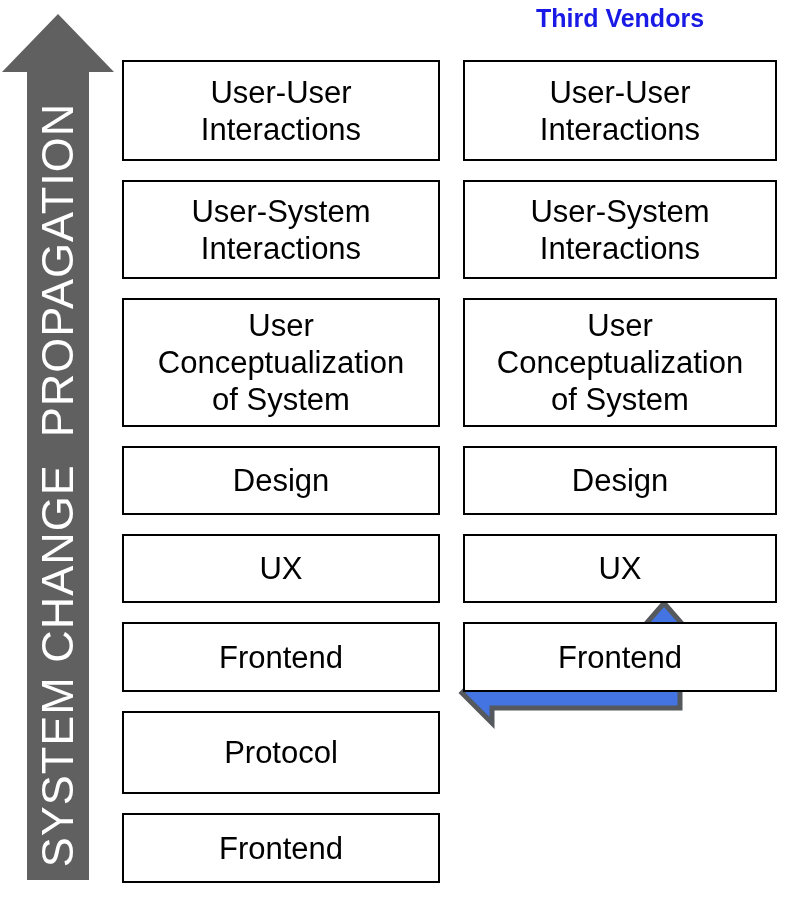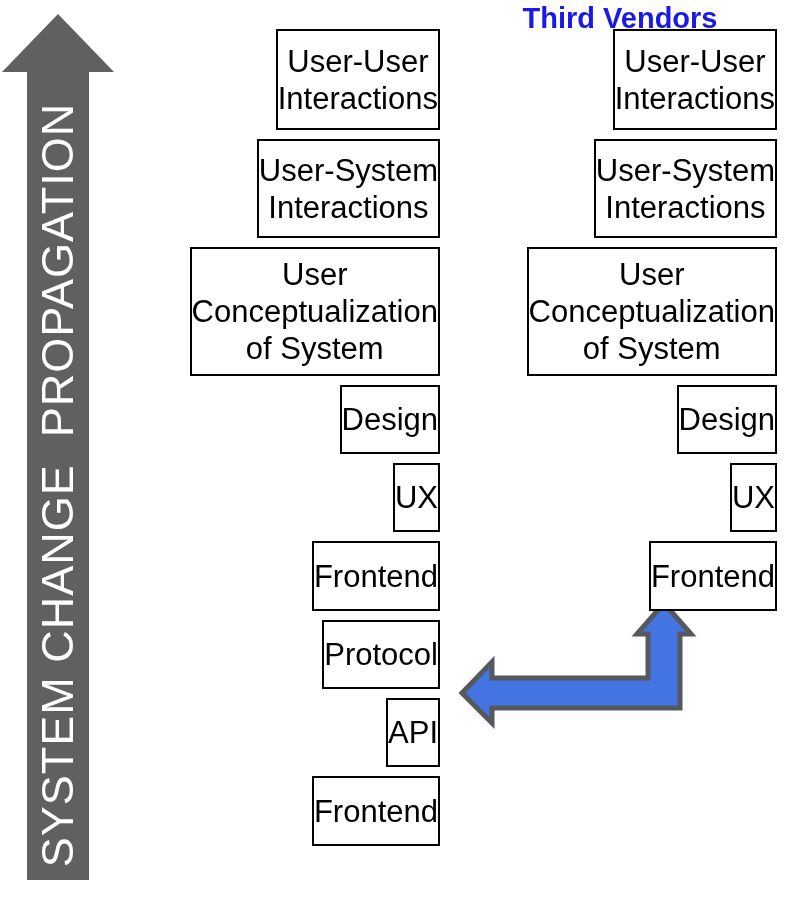--- a/index.html
+++ b/index.html
@@ -35,32 +35,31 @@
     letter-spacing: 1px;
     color: #ffffff;
     white-space: pre;
   }
   .vendors-title {
     position: absolute;
     left: 463px;
     top: 2px;
     width: 314px;
     text-align: center;
-    font-size: 29px;
+    font-size: 25px;
     font-weight: bold;
     color: #1a1ae6;
     line-height: 32px;
   }
   .stack {
     position: absolute;
-    top: 29px;
+    top: 60px;
     display: flex;
     flex-direction: column;
-    gap: 9px;
-    align-items: flex-end;
+    gap: 19px;
   }
   .stack.left  { left: 122px; width: 318px; }
   .stack.right { left: 463px; width: 314px; }
   .layer-box {
     box-sizing: border-box;
     border: 2px solid #000000;
     background: #ffffff;
     display: flex;
     align-items: center;
     justify-content: center;
@@ -89,22 +88,21 @@
     <div class="layer-box" style="height:101px">User-User
 Interactions</div>
     <div class="layer-box" style="height:99px">User-System
 Interactions</div>
     <div class="layer-box" style="height:129px">User
 Conceptualization
 of System</div>
     <div class="layer-box" style="height:69px">Design</div>
     <div class="layer-box" style="height:69px">UX</div>
     <div class="layer-box" style="height:70px">Frontend</div>
-    <div class="layer-box" style="height:69px">Protocol</div>
-    <div class="layer-box" style="height:69px">API</div>
+    <div class="layer-box" style="height:83px">Protocol</div>
     <div class="layer-box" style="height:70px">Frontend</div>
   </div>
 
   <div class="stack right">
     <div class="layer-box" style="height:101px">User-User
 Interactions</div>
     <div class="layer-box" style="height:99px">User-System
 Interactions</div>
     <div class="layer-box" style="height:129px">User
 Conceptualization

